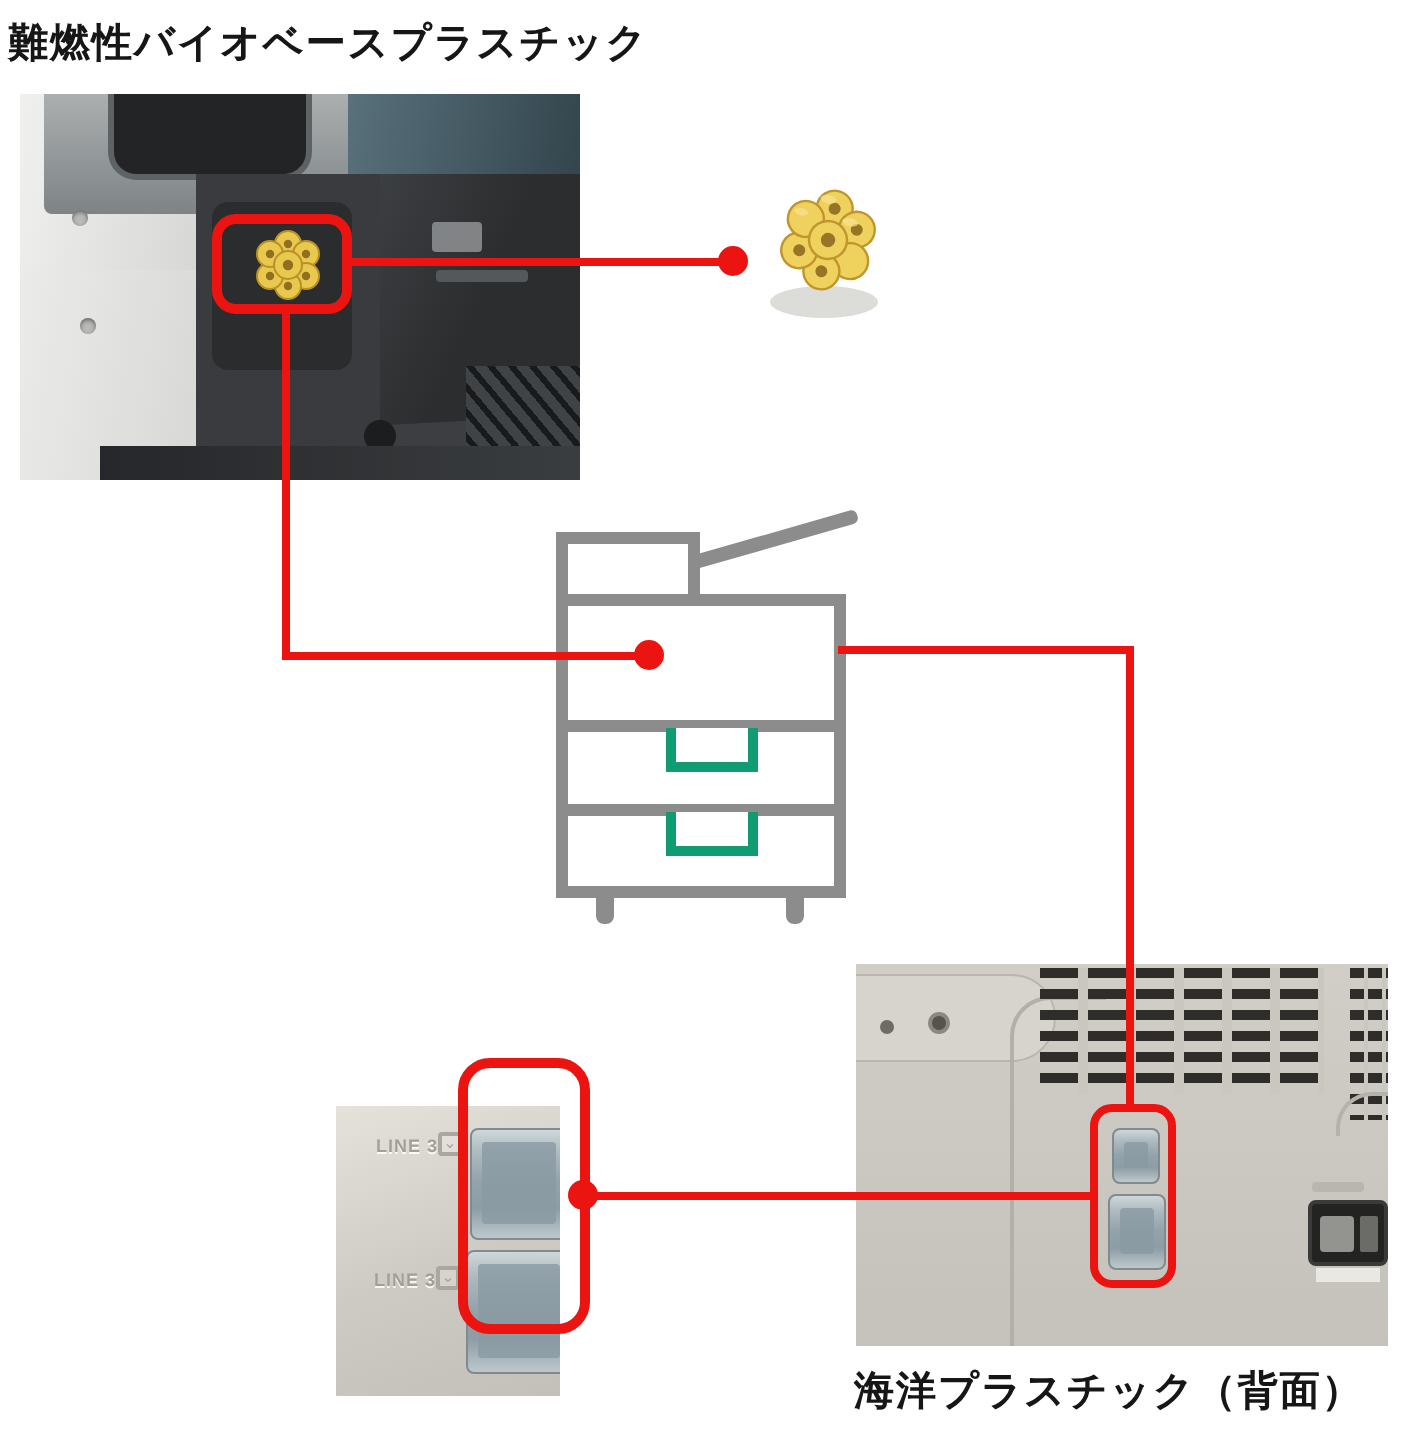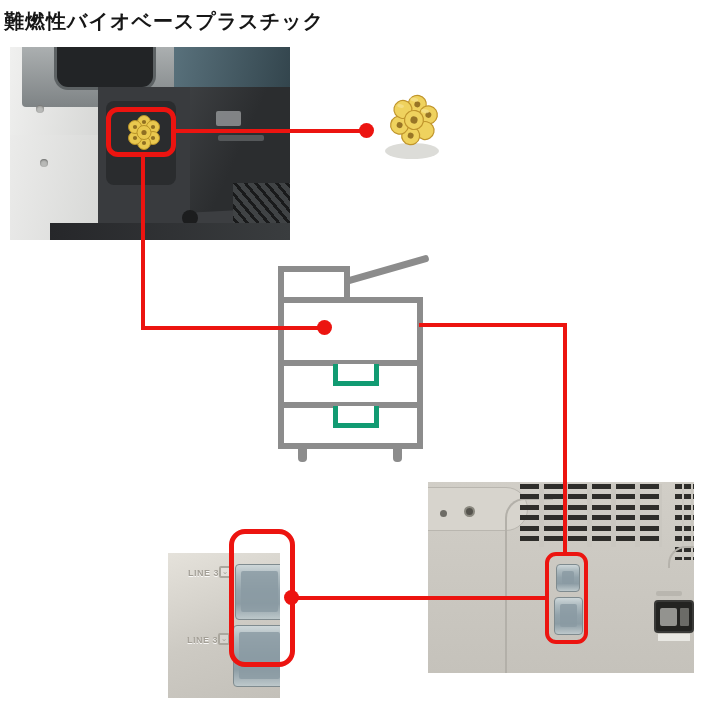--- a/index.html
+++ b/index.html
@@ -183,14 +183,15 @@
   <div class="redline" style="left:141px;top:155px;width:4px;height:175px;"></div>
   <div class="redline" style="left:141px;top:326px;width:186px;height:4px;"></div>
   <div class="reddot" style="left:317px;top:320px;"></div>
 
   <div class="redline" style="left:419px;top:323px;width:148px;height:4px;"></div>
   <div class="redline" style="left:563px;top:323px;width:4px;height:231px;"></div>
 
   <div class="redline" style="left:291px;top:596px;width:256px;height:4px;"></div>
   <div class="reddot" style="left:284px;top:590px;"></div>
 
+  <div class="caption" style="left:427px;top:682px;">海洋プラスチック（背面）</div>
 
 </div>
 
 </body></html>

